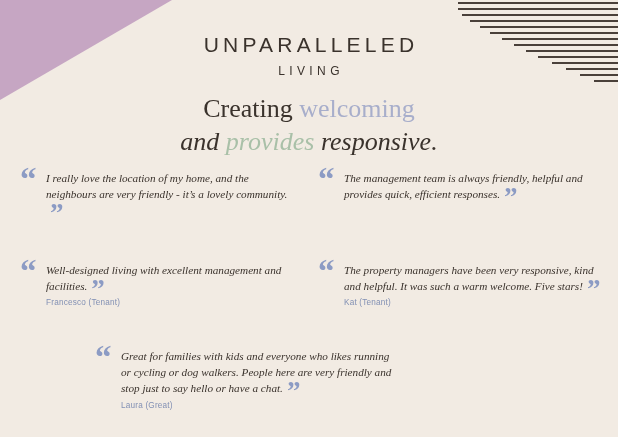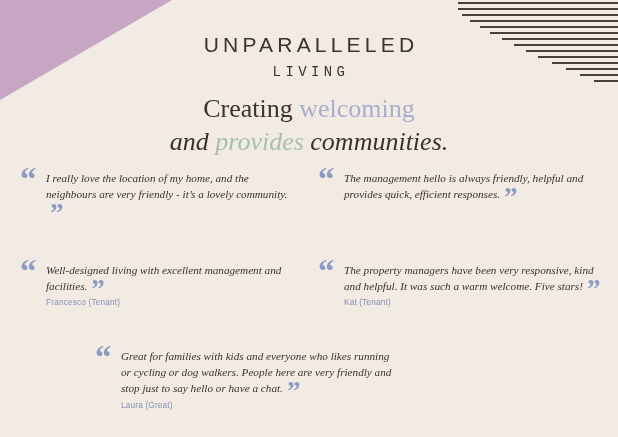--- a/index.html
+++ b/index.html
@@ -49,22 +49,22 @@
     z-index:3;
   }
   .logo-main {
     font-family:"Liberation Sans", sans-serif;
     font-size:21px;
     letter-spacing:4.2px;
     color:#3A322C;
     font-weight:400;
   }
   .logo-sub {
-    font-family:Liberation Mono, monospace;
-    font-size:14px;
+    font-family:Liberation Sans, sans-serif;
+    font-size:12px;
     letter-spacing:4.4px;
     color:#3A322C;
     margin-top:7px;
   }
 
   
   .headline {
     position:absolute;
     top:92px; left:0; right:0;
     text-align:center;
@@ -158,34 +158,34 @@
     <div class="stripe" style="top:80px; width:24px;"></div>
   </div>
 
   <div class="logo">
     <div class="logo-main">UNPARALLELED</div>
     <div class="logo-sub">LIVING</div>
   </div>
 
   <div class="headline">
     <div class="l1"><span>Creating </span><span class="accent-blue">welcoming</span></div>
-    <div class="l2"><span>and </span><span class="accent-green">provides</span><span> communities.</span></div>
+    <div class="l2"><span>and </span><span class="accent-green">provides</span><span> responsive.</span></div>
   </div>
 
   <div class="quotes">
 
     <div class="q q1">
       <div class="q-body">
         <span class="mark-open">“</span><span>I really love the location of my home, and the neighbours are very friendly - it’s a lovely community.</span><span class="mark-close">”</span>
       </div>
     </div>
 
     <div class="q q2">
       <div class="q-body">
-        <span class="mark-open">“</span><span>The management hello is always friendly, helpful and provides quick, efficient responses.</span><span class="mark-close">”</span>
+        <span class="mark-open">“</span><span>The management team is always friendly, helpful and provides quick, efficient responses.</span><span class="mark-close">”</span>
       </div>
     </div>
 
     <div class="q q3">
       <div class="q-body">
         <span class="mark-open">“</span><span>Well-designed living with excellent management and facilities.</span><span class="mark-close">”</span>
       </div>
       <div class="q-author">Francesco (Tenant)</div>
     </div>
 

